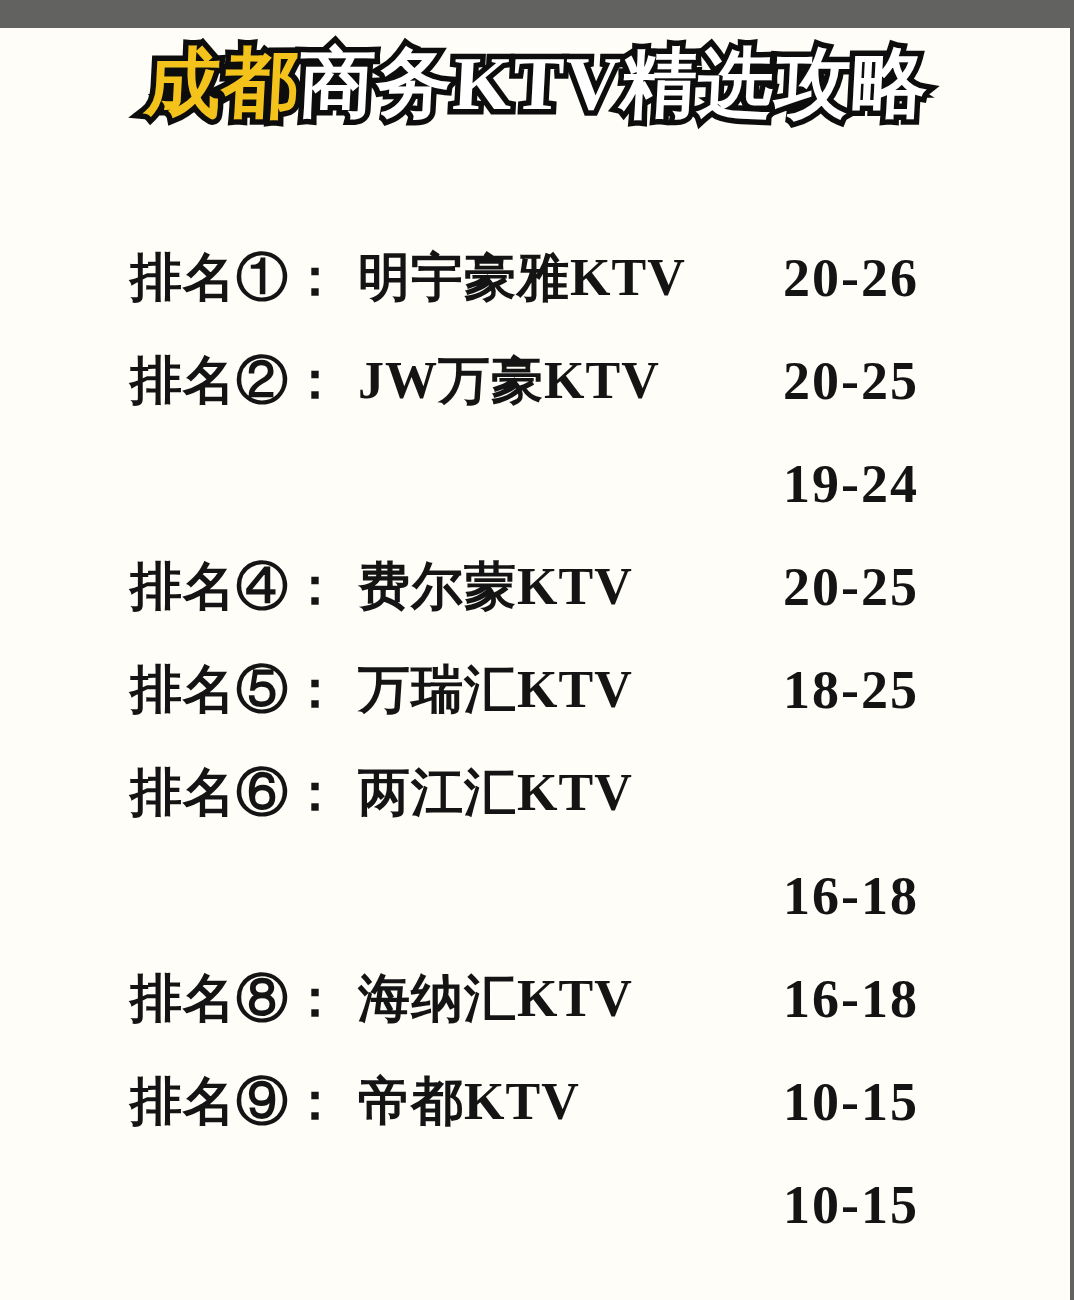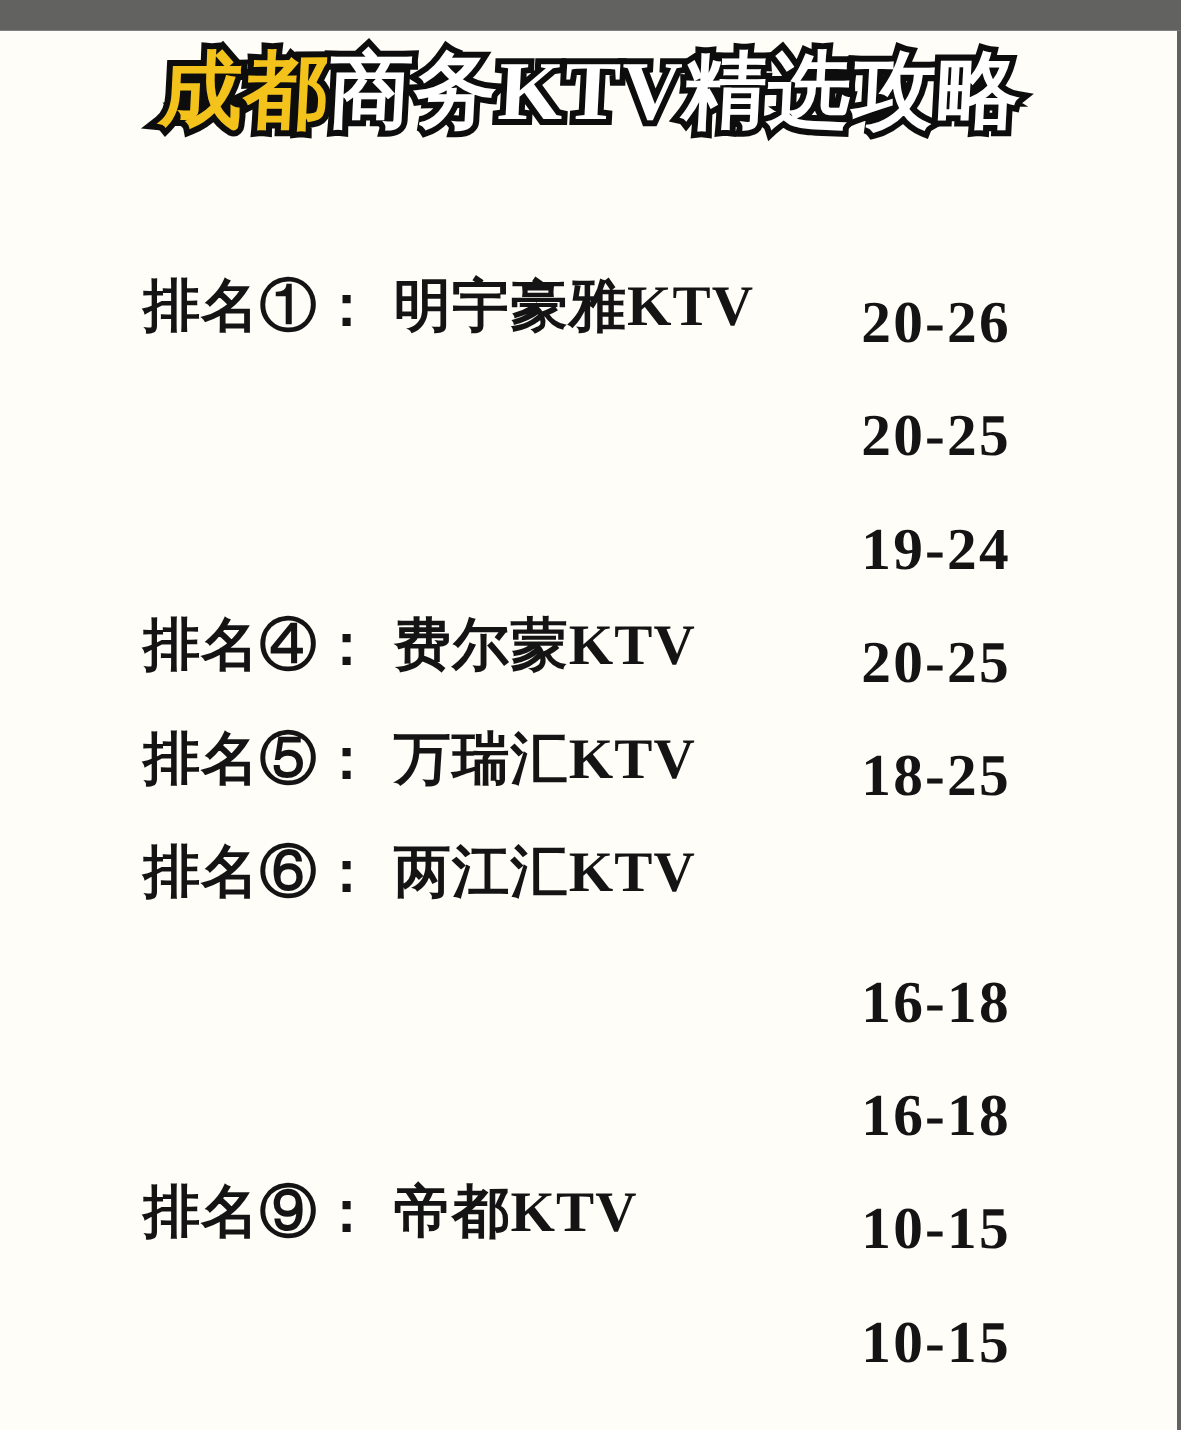--- a/index.html
+++ b/index.html
@@ -85,21 +85,20 @@
   .row-range {
     position: absolute;
     left: 783px;
     top: 50%;
     transform: translateY(-50%);
     font-size: 54px;
     font-weight: bold;
     color: #141414;
     letter-spacing: 2px;
     white-space: nowrap;
-    margin-top: 15px;
   }
 </style>
 </head>
 <body style="background: rgb(255, 253, 247);">
 
 <div class="top-bar" style="background: rgb(98, 98, 96);"></div>
 <div class="right-strip" style="background: rgb(98, 98, 96);"></div>
 
 <div class="title-wrap">
   <div class="title">
@@ -107,40 +106,42 @@
     <span class="title-fill"><span class="title-hl" style="color: rgb(243, 195, 28);">成都</span><span class="title-rest" style="color: rgb(255, 255, 255);">商务KTV精选攻略</span></span>
   </div>
 </div>
 
 <div class="list">
   <div class="row">
     <span class="row-left"><span>排名①：</span><span class="ktv-name">明宇豪雅KTV</span></span>
     <span class="row-range">20-26</span>
   </div>
   <div class="row">
+    <span class="row-left"><span>排名②：</span><span class="ktv-name">JW万豪KTV</span></span>
     <span class="row-range">20-25</span>
   </div>
   <div class="row">
     <span class="row-range">19-24</span>
   </div>
   <div class="row">
     <span class="row-left"><span>排名④：</span><span class="ktv-name">费尔蒙KTV</span></span>
     <span class="row-range">20-25</span>
   </div>
   <div class="row">
     <span class="row-left"><span>排名⑤：</span><span class="ktv-name">万瑞汇KTV</span></span>
     <span class="row-range">18-25</span>
   </div>
   <div class="row">
     <span class="row-left"><span>排名⑥：</span><span class="ktv-name">两江汇KTV</span></span>
   </div>
   <div class="row">
     <span class="row-range">16-18</span>
   </div>
   <div class="row">
+    <span class="row-left"><span>排名⑧：</span><span class="ktv-name">海纳汇KTV</span></span>
     <span class="row-range">16-18</span>
   </div>
   <div class="row">
     <span class="row-left"><span>排名⑨：</span><span class="ktv-name">帝都KTV</span></span>
     <span class="row-range">10-15</span>
   </div>
   <div class="row">
     <span class="row-range">10-15</span>
   </div>
 </div>

